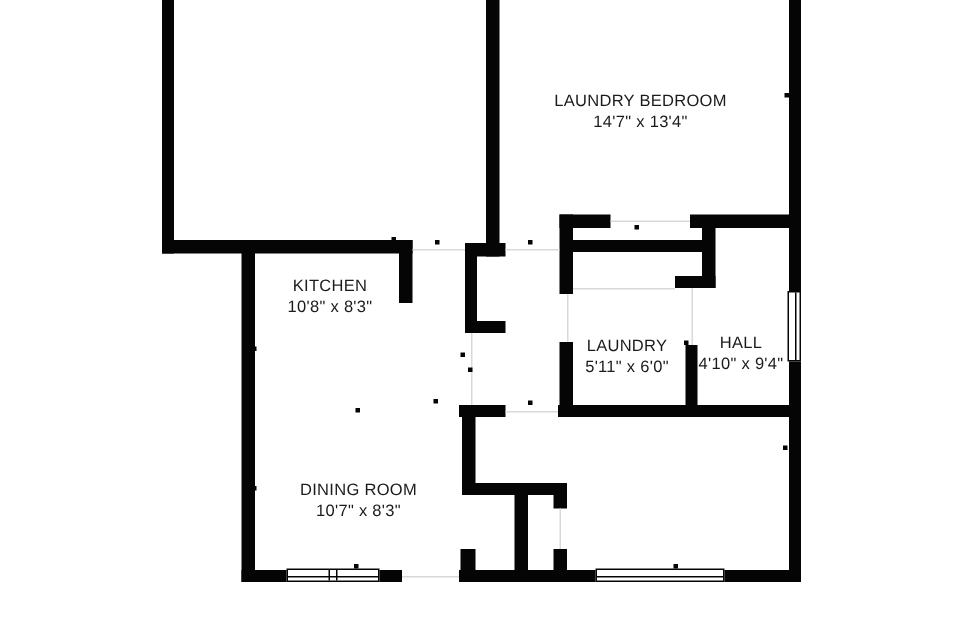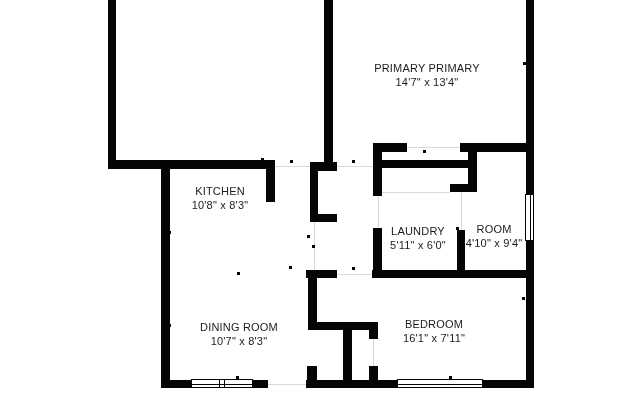--- a/index.html
+++ b/index.html
@@ -145,37 +145,33 @@
   <div class="tick" style="left:456px;top:227px"></div>
   <div class="tick" style="left:237px;top:272px"></div>
   <div class="tick" style="left:289px;top:266px"></div>
   <div class="tick" style="left:352px;top:267px"></div>
   <div class="tick" style="left:522px;top:297px"></div>
   <div class="tick" style="left:168px;top:324px"></div>
   <div class="tick" style="left:236px;top:376px"></div>
   <div class="tick" style="left:449px;top:376px"></div>
 
   <div class="room" style="left:427px;top:75px">
-    <div class="rname">PRIMARY PRIMARY</div>
+    <div class="rname">LAUNDRY BEDROOM</div>
     <div class="rdims">14'7" x 13'4"</div>
   </div>
   <div class="room" style="left:220px;top:198px">
     <div class="rname">KITCHEN</div>
     <div class="rdims">10'8" x 8'3"</div>
   </div>
   <div class="room" style="left:418px;top:238px">
     <div class="rname">LAUNDRY</div>
     <div class="rdims">5'11" x 6'0"</div>
   </div>
   <div class="room" style="left:494px;top:236px">
-    <div class="rname">ROOM</div>
+    <div class="rname">HALL</div>
     <div class="rdims">4'10" x 9'4"</div>
   </div>
   <div class="room" style="left:239px;top:334px">
     <div class="rname">DINING ROOM</div>
     <div class="rdims">10'7" x 8'3"</div>
   </div>
-  <div class="room" style="left:434px;top:331px">
-    <div class="rname">BEDROOM</div>
-    <div class="rdims">16'1" x 7'11"</div>
-  </div>
 
 </div>
 
 </body></html>

